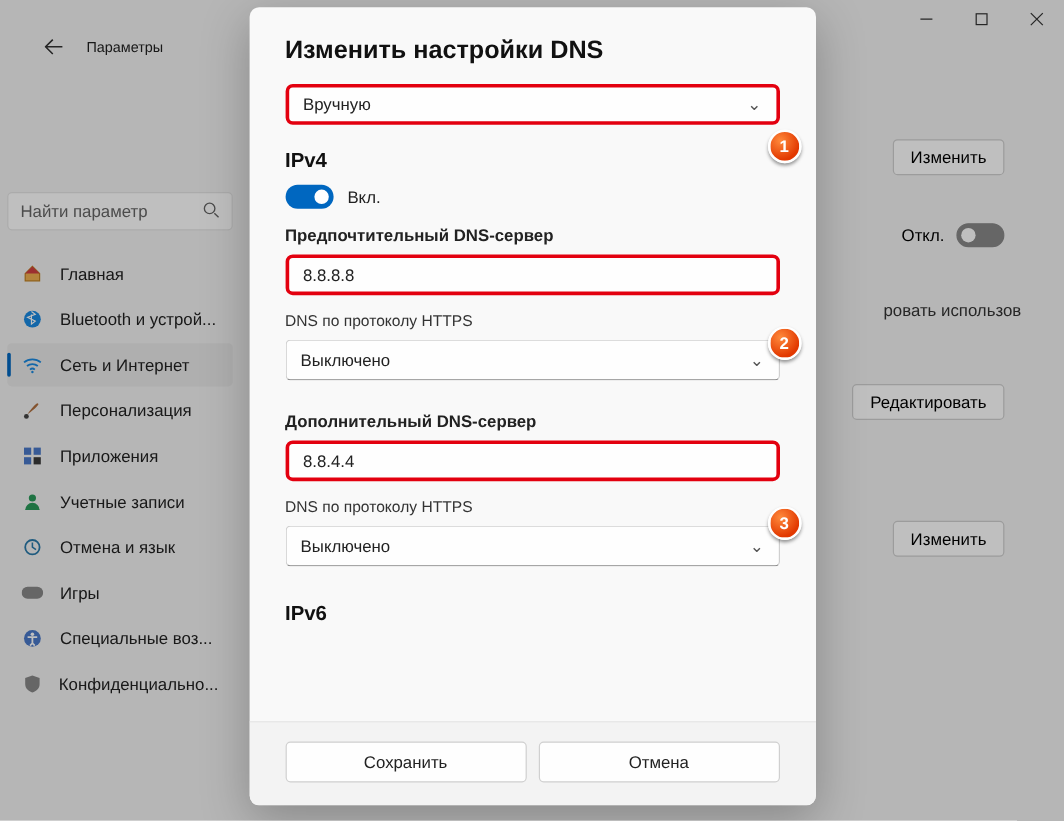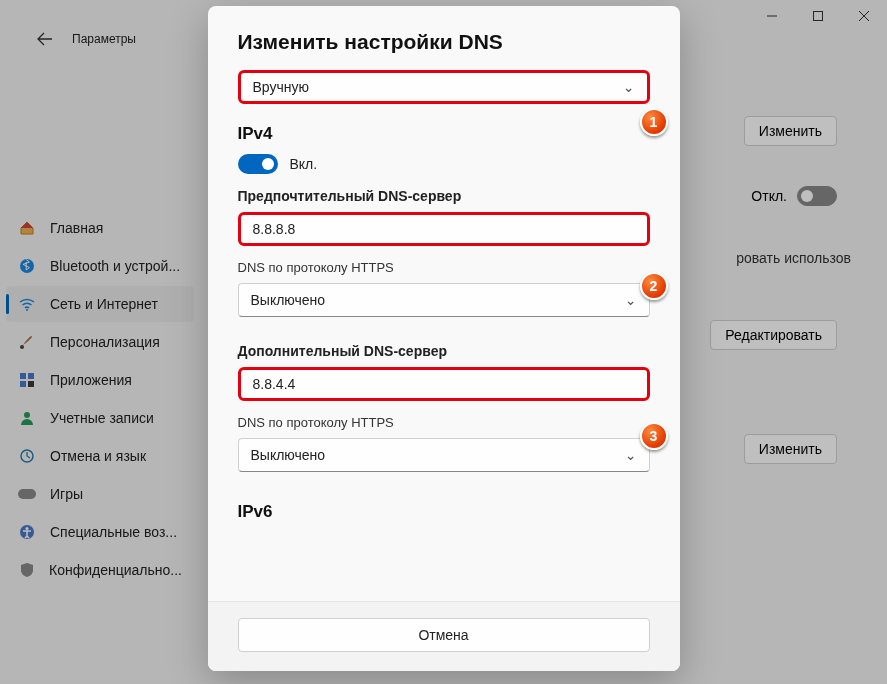--- a/index.html
+++ b/index.html
@@ -73,20 +73,27 @@
 
   <div class="back-row">
     <span class="icon">
         <svg width="16" height="16" viewBox="0 0 16 16" fill="none" stroke="#333" stroke-width="1.3">
           <path d="M7 2 1 8l6 6M1 8h14"></path>
         </svg>
       </span>
     <span class="lbl">Параметры</span>
   </div>
 
+  <div class="search-box">
+    <span class="ph">Найти параметр</span>
+    <span><svg width="14" height="14" viewBox="0 0 16 16" fill="none" stroke="#666" stroke-width="1.3">
+          <circle cx="6.5" cy="6.5" r="5"></circle>
+          <line x1="11" y1="11" x2="15" y2="15"></line>
+        </svg></span>
+  </div>
 
   <div class="sidebar">
     <div class="side-item">
       <span class="side-ico">
           <svg width="16" height="16" viewBox="0 0 16 16">
             <path d="M2 8 8 2l6 6v6H2z" fill="#f0b050" stroke="#c08020"></path>
             <path d="M8 2 2 8h12z" fill="#d04040"></path>
           </svg>
         </span>
       <span>Главная</span>
@@ -227,20 +234,21 @@
         <div class="fld-label sub">DNS по протоколу HTTPS</div>
         <div class="select">
           <span>Выключено</span>
           <span class="chev">⌄</span>
         </div>
 
         <h2 style="margin-top:30px;">IPv6</h2>
       </div>
 
       <div class="modal-footer">
+        <button>Сохранить</button>
         <button>Отмена</button>
       </div>
     </div>
 
     <div class="badge" style="top:108px; left:432px;">1</div>
     <div class="badge" style="top:272px; left:432px;">2</div>
     <div class="badge" style="top:422px; left:432px;">3</div>
   </div>
 </div>
 

